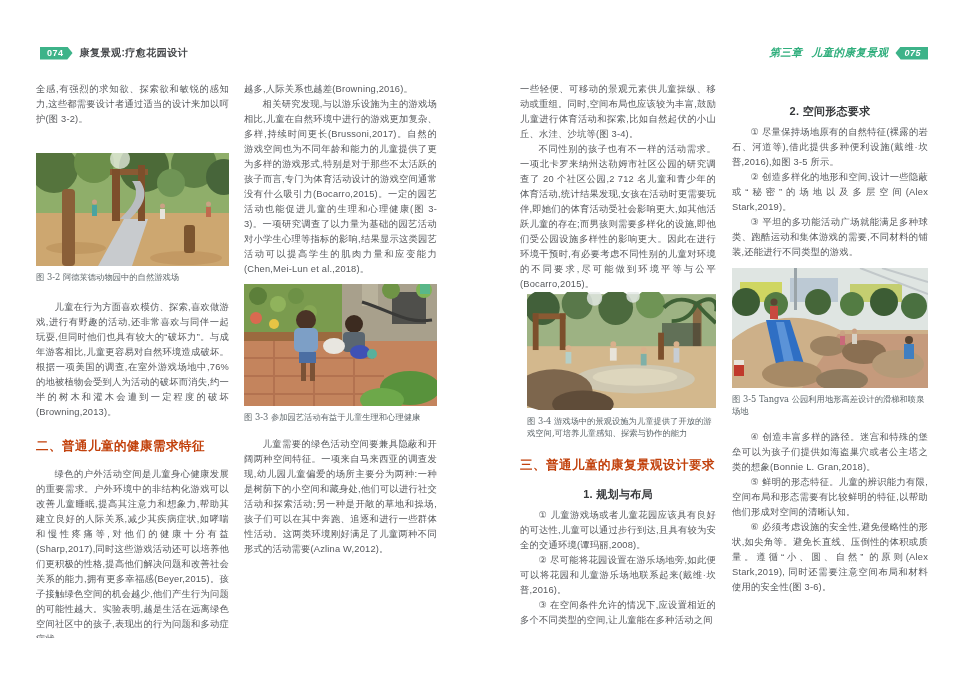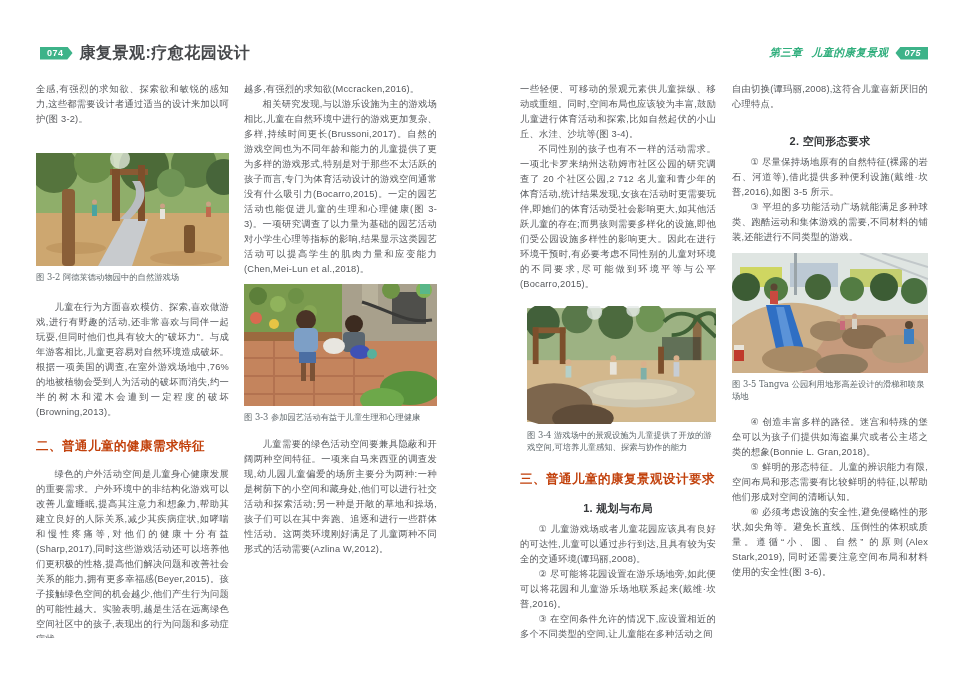--- a/index.html
+++ b/index.html
@@ -15,21 +15,21 @@
   
   .page-header{position:absolute;top:46px;height:14px;display:flex;align-items:center;}
   #left-header{left:40px;}
   #right-header{right:36px;}
   .badge{
     background:#3db389;color:#ffffff;font-size:9px;font-weight:bold;
     line-height:13px;height:13px;padding:0 7px;letter-spacing:.5px;
   }
   .badge-left{clip-path:polygon(0 0,84% 0,100% 50%,84% 100%,0 100%);padding-right:9px;}
   .badge-right{clip-path:polygon(16% 0,100% 0,100% 100%,16% 100%,0 50%);padding-left:9px;}
-  .hdr-title{font-size:16px;font-weight:bold;color:#46484b;margin-left:7px;letter-spacing:.5px;}
+  .hdr-title{font-size:10px;font-weight:bold;color:#46484b;margin-left:7px;letter-spacing:.5px;}
   .hdr-chapter{font-size:10.5px;font-weight:bold;color:#2fae7c;letter-spacing:.5px;margin-right:7px;}
   .hdr-chapter .sp{display:inline-block;width:9px;}
 
   
   .col{
     position:absolute;top:82px;width:193px;height:556px;overflow:hidden;
     font-size:9.3px;line-height:15px;color:#56585c;text-align:justify;
     letter-spacing:.2px;
   }
   #col1{left:36px;}
@@ -50,21 +50,21 @@
   }
   .figure{margin:0;padding:0;}
   .figure .photo{display:block;width:100%;}
   .caption{
     font-family:"DejaVu Serif","Liberation Serif",serif;
     font-size:8.3px;line-height:11.5px;color:#5e676b;
     margin-top:6px;text-align:left;text-indent:0;letter-spacing:0;
   }
   .mt-fig32{margin-top:26px;}
   .mt-fig33{margin-top:7px;}
-  .mt-fig34{margin-top:14px;padding-left:7px;}
+  .mt-fig34{padding-left:7px;}
   .mt-fig35{margin-top:8px;}
   .mt-p{margin-top:13px !important;}
   .mt-pbig{margin-top:16px !important;}
 </style>
 </head>
 <body>
 
 <div class="page" id="left-page">
   <div class="page-header" id="left-header">
     <span class="badge badge-left">074</span>
@@ -104,21 +104,21 @@
     </svg>
     <div class="caption">图 3-2  阿德莱德动物园中的自然游戏场</div>
   </div>
 
   <p class="mt-pbig">儿童在行为方面喜欢模仿、探索,喜欢做游戏,进行有野趣的活动,还非常喜欢与同伴一起玩耍,但同时他们也具有较大的“破坏力”。与成年游客相比,儿童更容易对自然环境造成破坏。根据一项美国的调查,在室外游戏场地中,76% 的地被植物会受到人为活动的破坏而消失,约一半的树木和灌木会遭到一定程度的破坏(Browning,2013)。</p>
   <div class="sec-heading">二、普通儿童的健康需求特征</div>
   <p>绿色的户外活动空间是儿童身心健康发展的重要需求。户外环境中的非结构化游戏可以改善儿童睡眠,提高其注意力和想象力,帮助其建立良好的人际关系,减少其疾病症状,如哮喘和慢性疼痛等,对他们的健康十分有益(Sharp,2017),同时这些游戏活动还可以培养他们更积极的性格,提高他们解决问题和改善社会关系的能力,拥有更多幸福感(Beyer,2015)。孩子接触绿色空间的机会越少,他们产生行为问题的可能性越大。实验表明,越是生活在远离绿色空间社区中的孩子,表现出的行为问题和多动症症状</p>
 </div>
 
 <div class="col" id="col2">
-  <p class="cont">越多,有强烈的求知欲(Mccracken,2016)。</p>
+  <p class="cont">越多,人际关系也越差(Browning,2016)。</p>
   <p>相关研究发现,与以游乐设施为主的游戏场相比,儿童在自然环境中进行的游戏更加复杂、多样,持续时间更长(Brussoni,2017)。自然的游戏空间也为不同年龄和能力的儿童提供了更为多样的游戏形式,特别是对于那些不太活跃的孩子而言,专门为体育活动设计的游戏空间通常没有什么吸引力(Bocarro,2015)。一定的园艺活动也能促进儿童的生理和心理健康(图 3-3)。一项研究调查了以力量为基础的园艺活动对小学生心理等指标的影响,结果显示这类园艺活动可以提高学生的肌肉力量和应变能力(Chen,Mei-Lun et al.,2018)。</p>
 
   <div class="figure mt-fig33">
     <svg class="photo" width="193" height="122" viewBox="0 0 193 122" xmlns="http://www.w3.org/2000/svg">
       <rect width="193" height="122" fill="#c0ad8a"></rect>
       <rect width="98" height="54" fill="#7a9b4e"></rect>
       <circle cx="14" cy="12" r="9" fill="#5c7f3a"></circle>
         <circle cx="34" cy="20" r="8" fill="#90b35c"></circle>
       <circle cx="12" cy="34" r="6" fill="#d96a50"></circle>
         <circle cx="30" cy="40" r="5" fill="#e6c444"></circle>
@@ -198,23 +198,23 @@
   </div>
 
   <div class="sec-heading">三、普通儿童的康复景观设计要求</div>
   <div class="sub-heading">1. 规划与布局</div>
   <p>① 儿童游戏场或者儿童花园应该具有良好的可达性,儿童可以通过步行到达,且具有较为安全的交通环境(谭玛丽,2008)。</p>
   <p>② 尽可能将花园设置在游乐场地旁,如此便可以将花园和儿童游乐场地联系起来(戴维·坎普,2016)。</p>
   <p>③ 在空间条件允许的情况下,应设置相近的多个不同类型的空间,让儿童能在多种活动之间</p>
 </div>
 
 <div class="col" id="col4">
-  <p class="cont">自由切换(谭玛丽,2008),这符合儿童喜新厌旧的心理特点。</p>
   <div class="sub-heading" style="margin-top:22px;">2. 空间形态要求</div>
   <p>① 尽量保持场地原有的自然特征(裸露的岩石、河道等),借此提供多种便利设施(戴维·坎普,2016),如图 3-5 所示。</p>
+  <p>② 创造多样化的地形和空间,设计一些隐蔽或“秘密”的场地以及多层空间(Alex Stark,2019)。</p>
   <p>③ 平坦的多功能活动广场就能满足多种球类、跑酷运动和集体游戏的需要,不同材料的铺装,还能进行不同类型的游戏。</p>
 
   <div class="figure mt-fig35">
     <svg class="photo" width="196" height="120" viewBox="0 0 196 120" xmlns="http://www.w3.org/2000/svg">
       <rect width="196" height="120" fill="#dfe5e2"></rect>
       <rect x="8" y="14" width="42" height="20" fill="#cfd661"></rect>
       <rect x="58" y="10" width="48" height="24" fill="#bcc9d4"></rect>
       <rect x="118" y="16" width="52" height="18" fill="#c4ce70"></rect>
       <path d="M128 0 L196 26" stroke="#c2c8ca" stroke-width="2"></path>
       <path d="M150 0 L196 14" stroke="#c2c8ca" stroke-width="2"></path>

